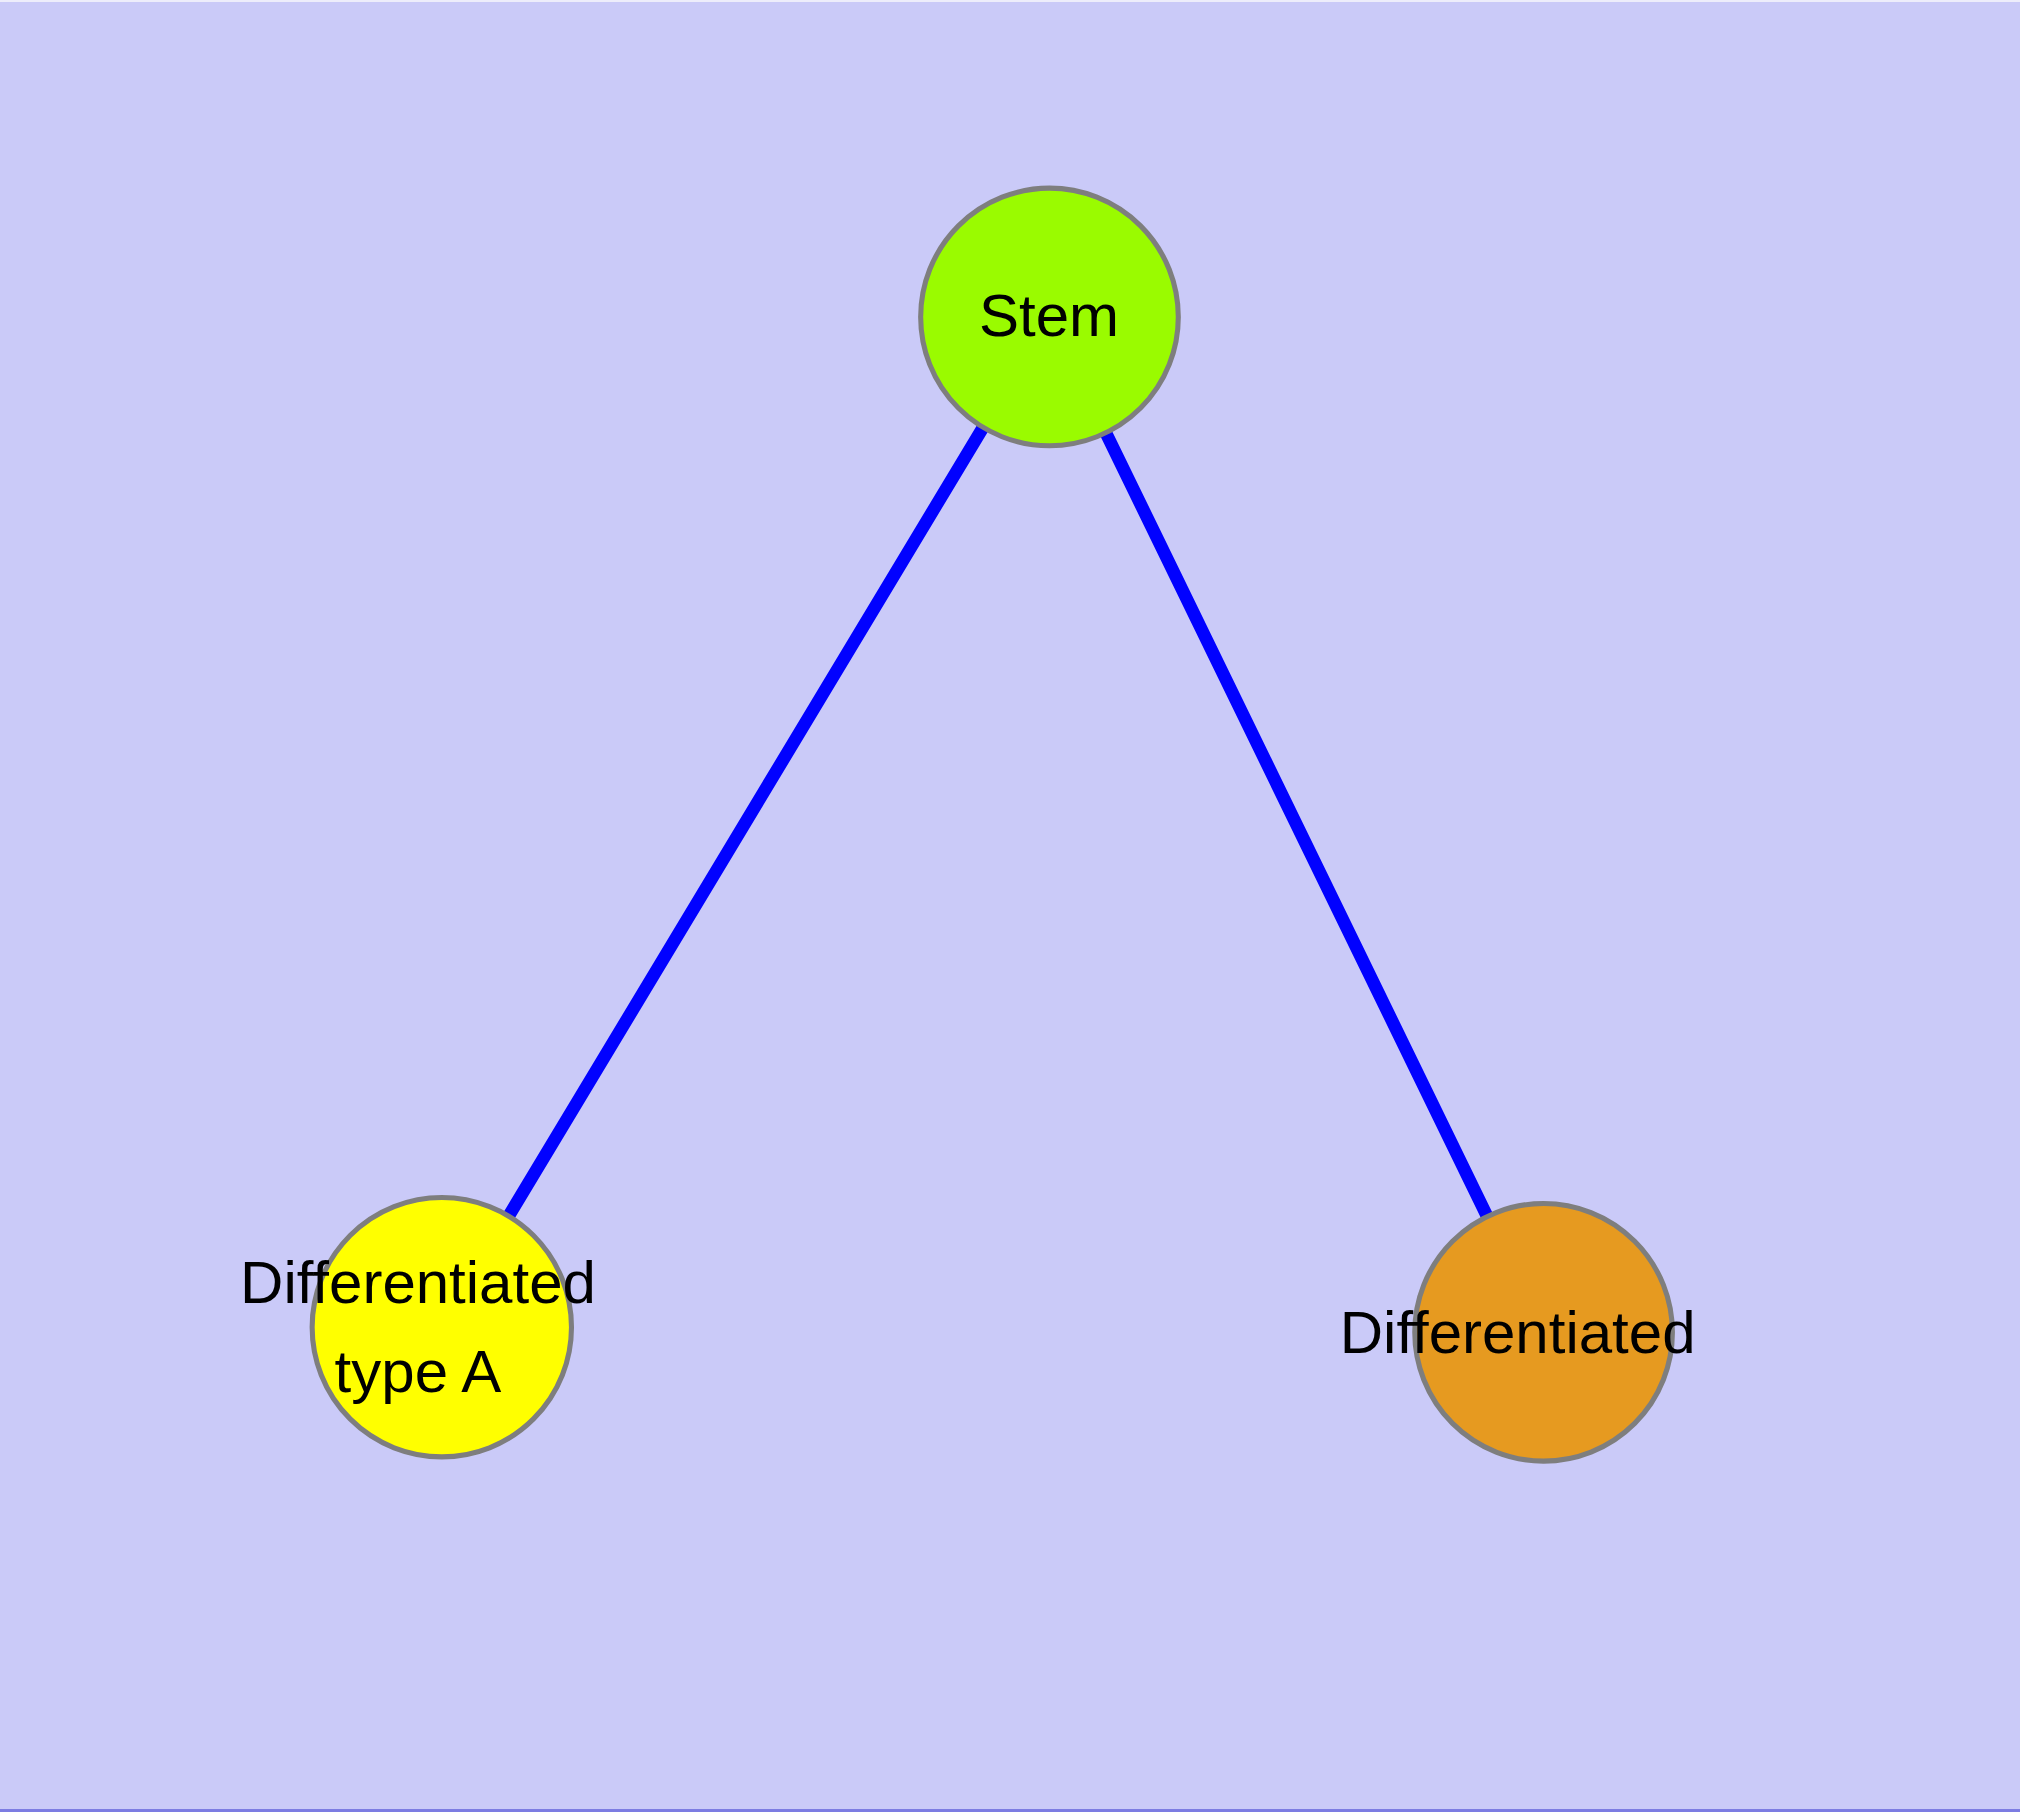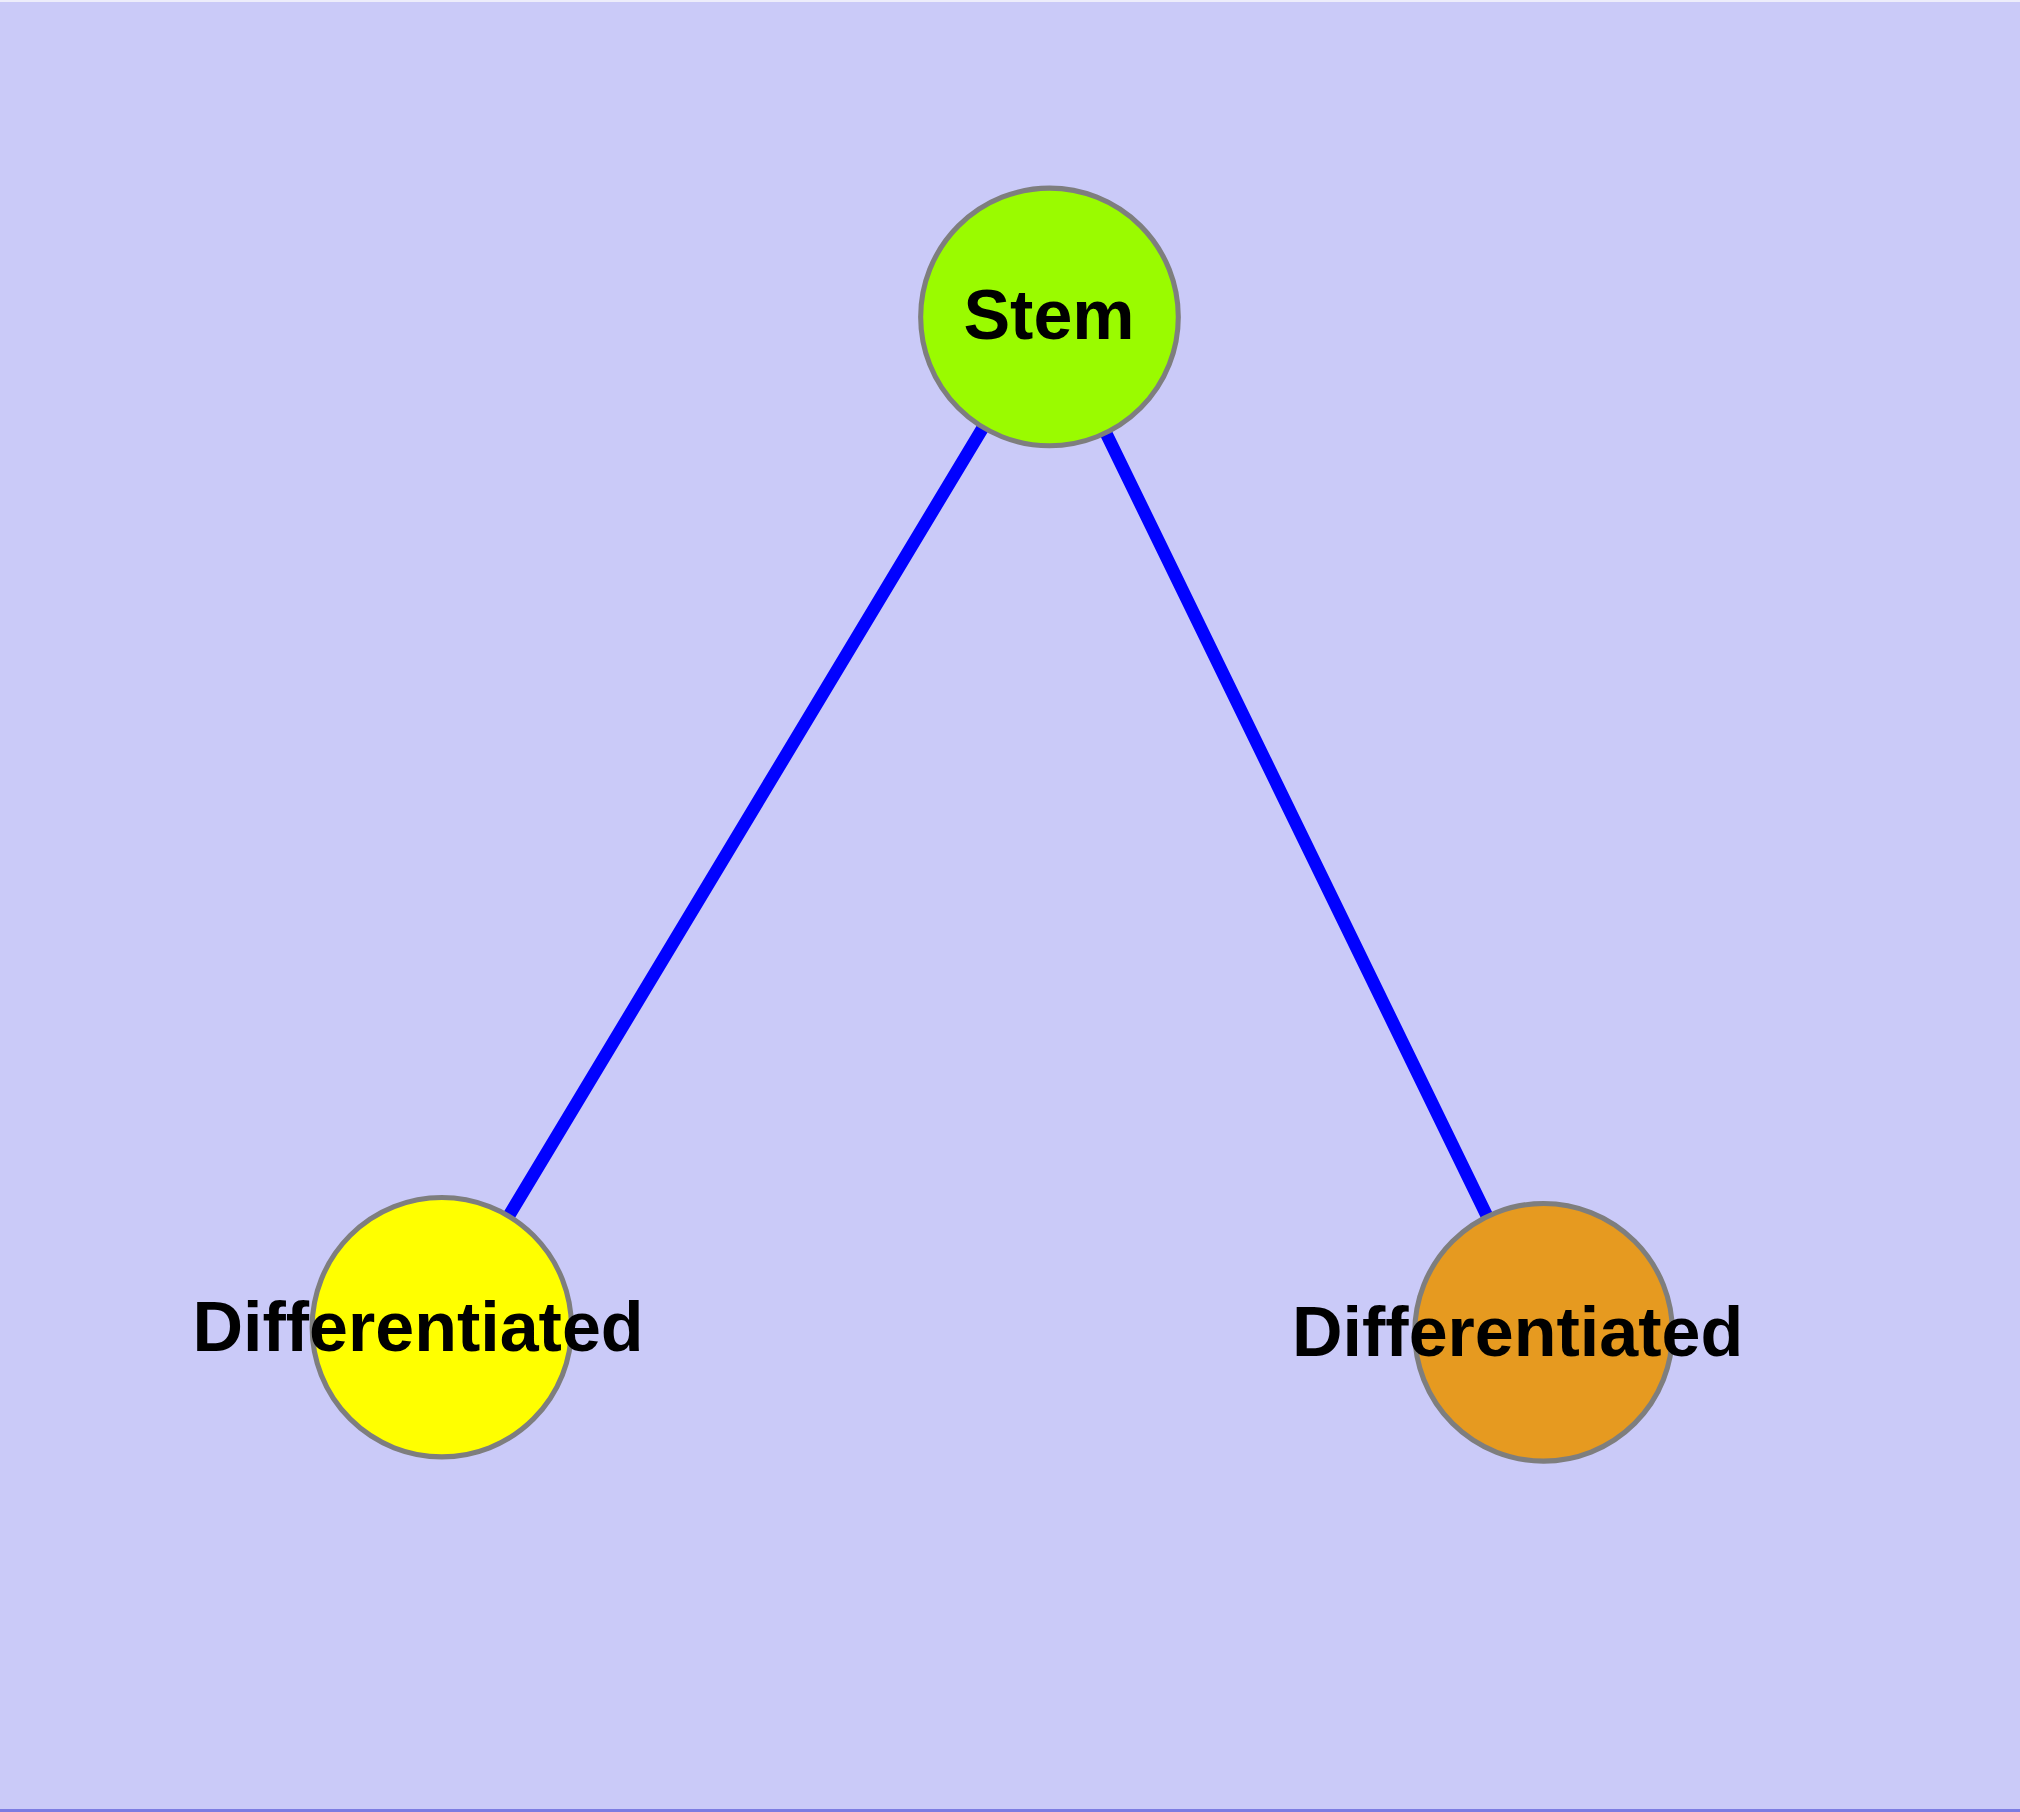--- a/index.html
+++ b/index.html
@@ -24,22 +24,22 @@
     stroke-linecap: round;
     fill: none;
   }
   .node {
     stroke-width: 6;
   }
   .label {
     position: absolute;
     transform: translate(-50%, -50%);
     text-align: center;
-    font-weight: bold;
-    font-size: 70px;
+    font-weight: normal;
+    font-size: 60px;
     line-height: 89px;
     color: #000000;
     white-space: nowrap;
     letter-spacing: 0px;
   }
   .label-stem { margin-top: -2.5px; }
   .label-a { margin-left: -24px; }
   .label-b { margin-left: -25.4px; }
   .strip-top {
     position: absolute;
@@ -69,20 +69,21 @@
 
     <circle class="node" cx="521" cy="1566" r="153" fill="#ffff00" stroke="#7e7e7e"></circle>
 
     <circle class="node" cx="1821" cy="1572" r="152" fill="#e69a20" stroke="#7e7e7e"></circle>
   </svg>
 
   <div class="label label-stem" style="left: 1049px; top: 317px;">Stem</div>
 
   <div class="label label-a" style="left: 442px; top: 1327px;">
     <div>Differentiated</div>
+    <div>type A</div>
   </div>
 
   <div class="label label-b" style="left: 1543px; top: 1332px;">
     <div>Differentiated</div>
   </div>
 
   <div class="strip-top"></div>
   <div class="strip-bottom"></div>
 </div>
 

